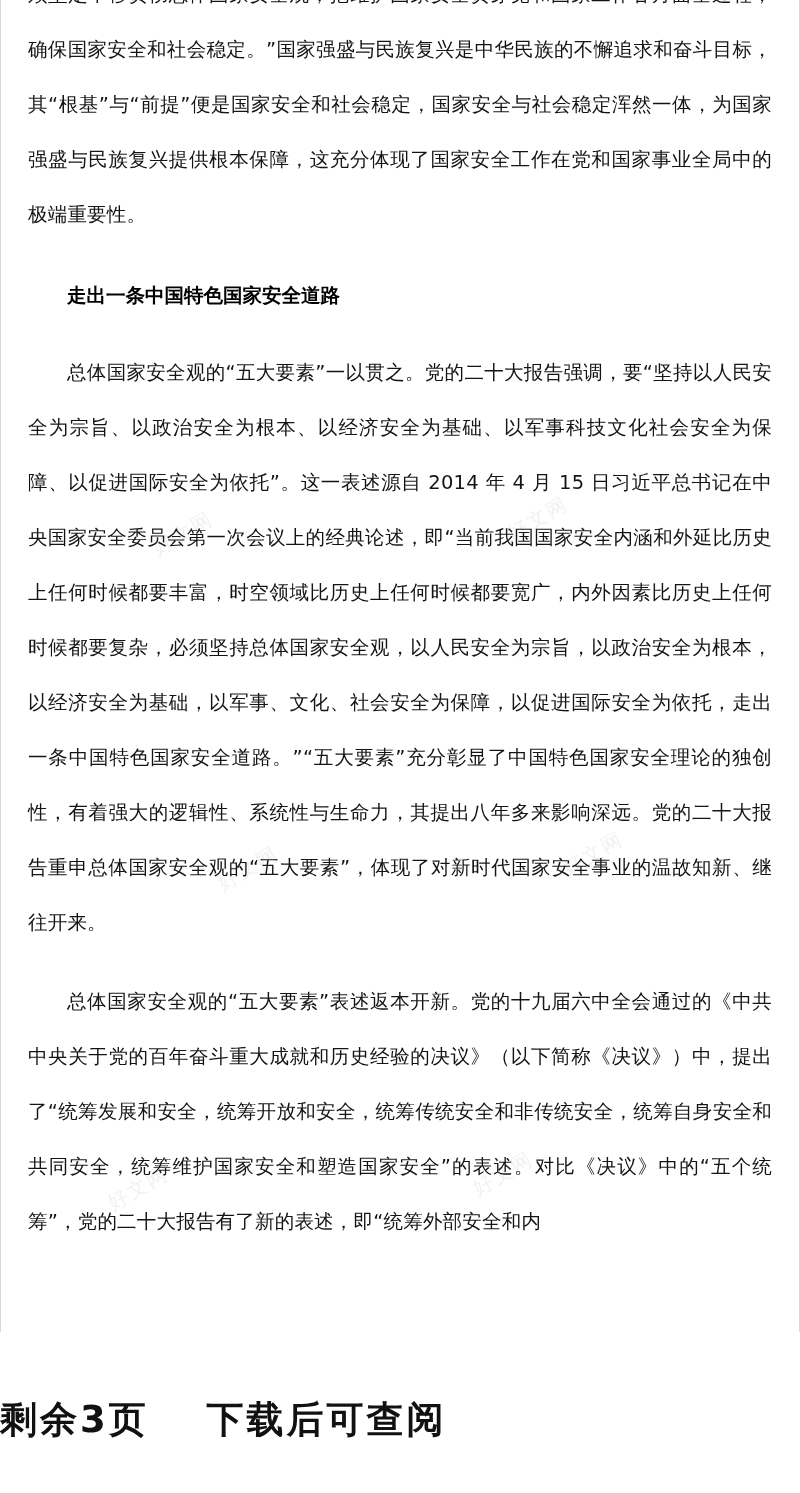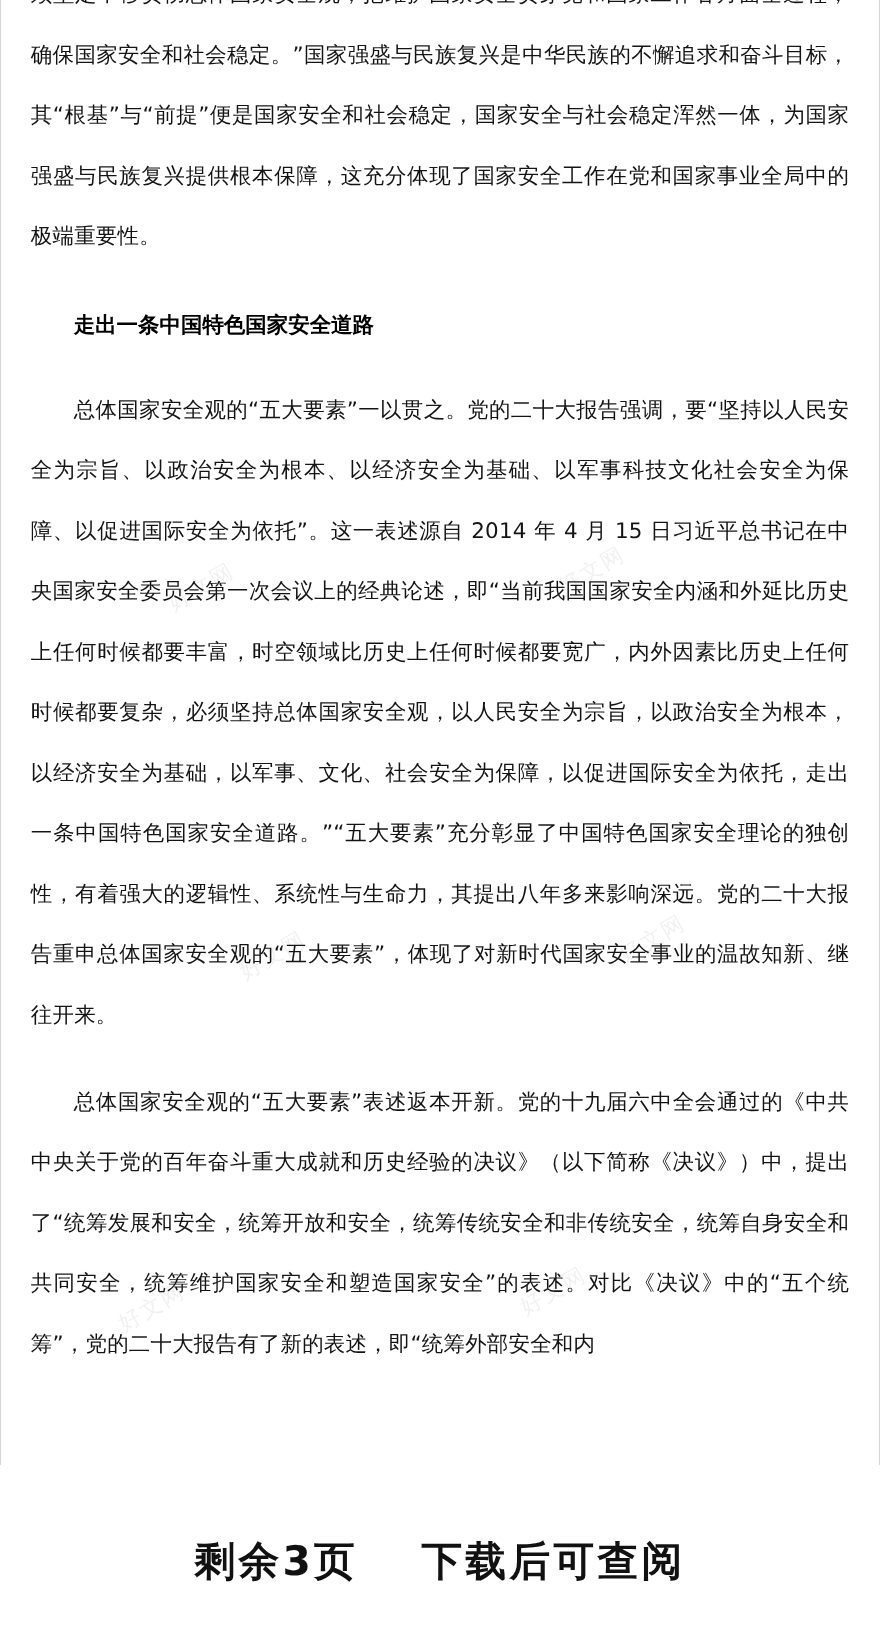--- a/index.html
+++ b/index.html
@@ -72,21 +72,21 @@
     height: 160px;
     background: #ffffff;
     z-index: 5;
     border-top: 1px solid #ffffff;
   }
   .footer-note {
     position: absolute;
     left: 0;
     right: 0;
     bottom: 48px;
-    text-align: center;
+    text-align: left;
     font-size: 37px;
     font-weight: bold;
     color: #111111;
     letter-spacing: 3px;
     z-index: 6;
   }
   .footer-note .spacer {
     display: inline-block;
     width: 26px;
   }

